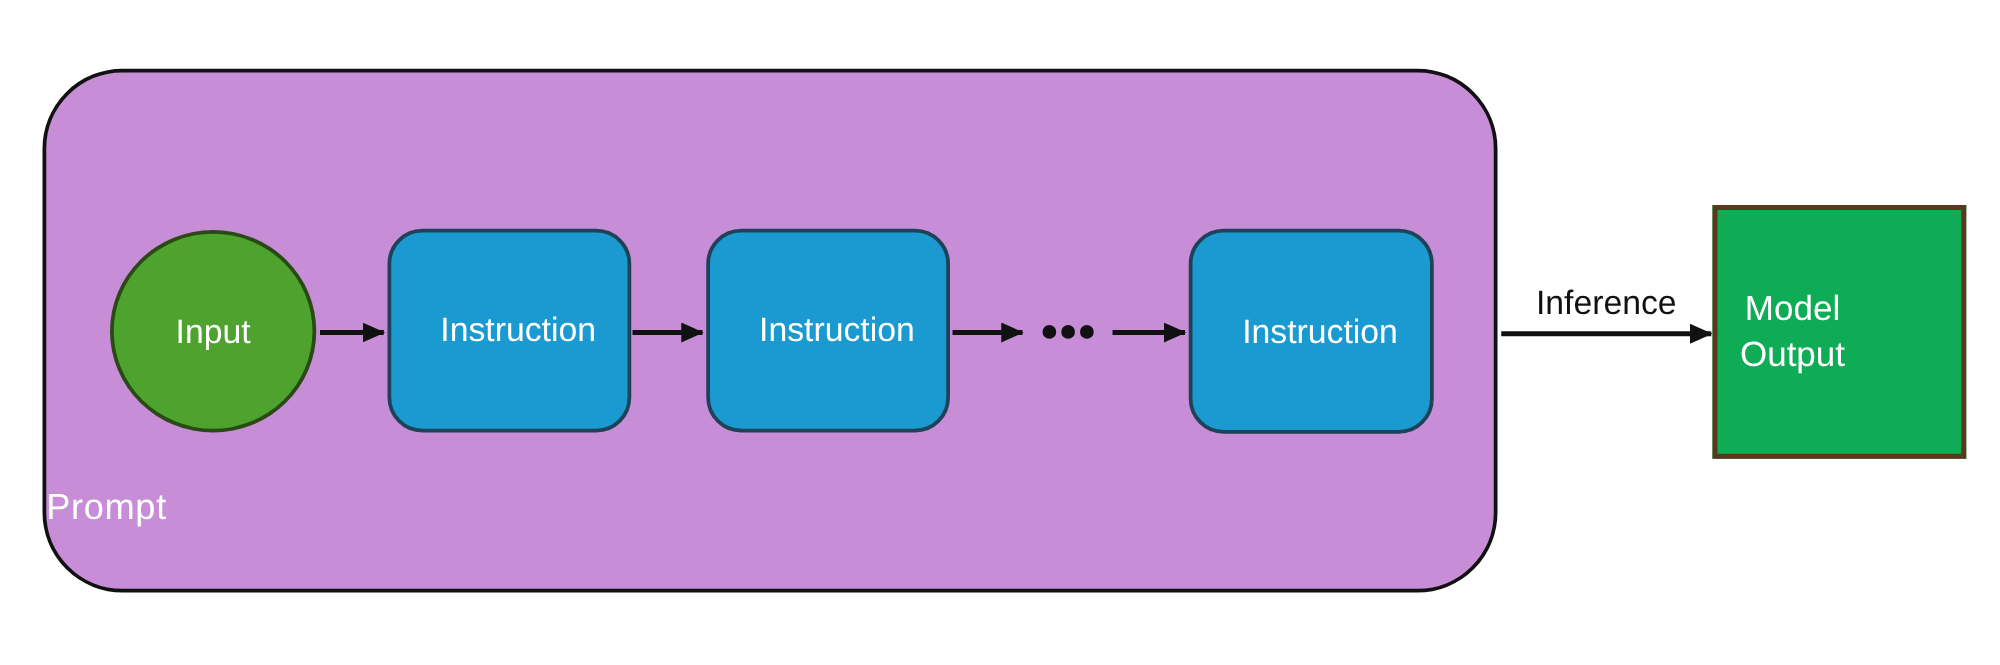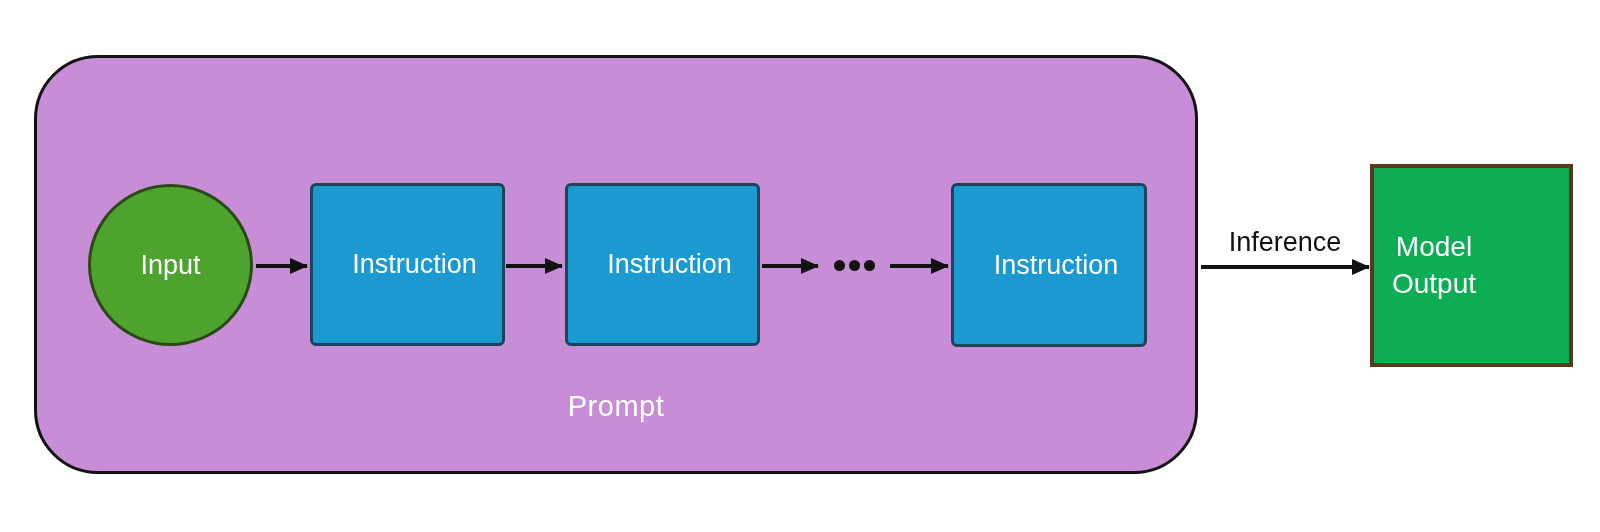--- a/index.html
+++ b/index.html
@@ -25,21 +25,20 @@
     box-sizing: border-box;
     background: var(--prompt-bg, #C78DD6);
     border: 3.5px solid var(--prompt-border, #111111);
     border-radius: 64px;
   }
   .prompt-label {
     position: absolute;
     left: 0;
     bottom: 48px;
     width: 100%;
-    text-align: center;
     color: var(--text-light, #ffffff);
     font-size: 29px;
     letter-spacing: 0.5px;
   }
   
   .input-node {
     position: absolute;
     left: 88px;
     top: 184px;
     width: 165px;
@@ -56,21 +55,21 @@
   }
   
   .instruction-node {
     position: absolute;
     top: 183px;
     width: 195px;
     height: 163px;
     box-sizing: border-box;
     background: var(--instruction-bg, #1B9AD2);
     border: 3px solid var(--instruction-border, #1E4258);
-    border-radius: 6px;
+    border-radius: 28px;
     display: flex;
     align-items: center;
     justify-content: center;
     color: var(--text-light, #ffffff);
     font-size: 27px;
     padding-left: 14px;
   }
   .instruction-1 { left: 310px; }
   .instruction-2 { left: 565px; }
   .instruction-3 { left: 951px; width: 196px; height: 164px; }

